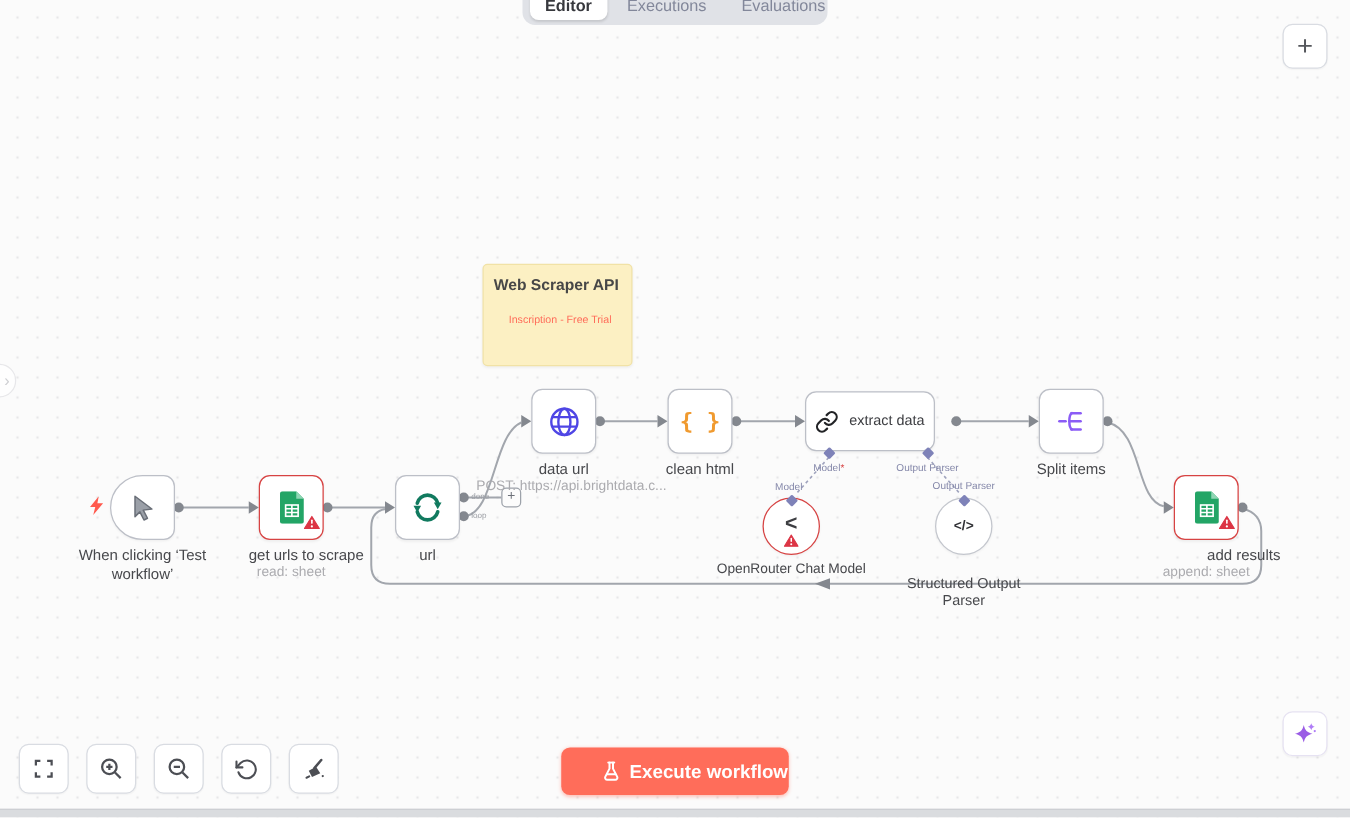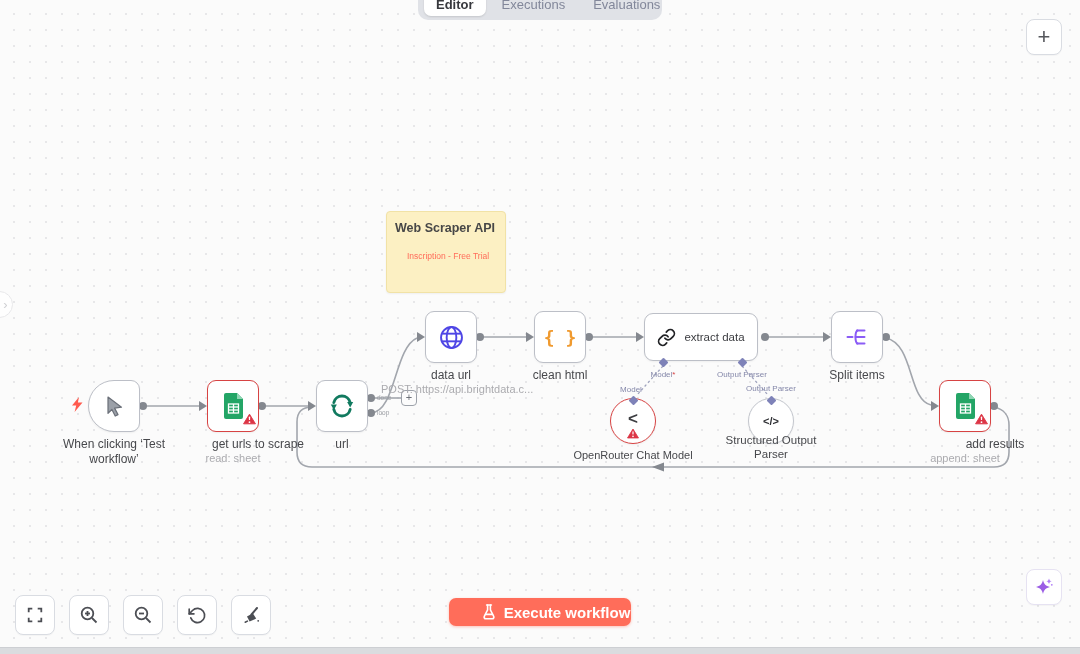--- a/index.html
+++ b/index.html
@@ -30,41 +30,41 @@
   #assistant-btn { left:1026px; top:569px; border-color:#e6e2f2; }
 
   
   #ctrl-fit  { left:15px;  top:595px; }
   #ctrl-zin  { left:69px;  top:595px; }
   #ctrl-zout { left:123px; top:595px; }
   #ctrl-undo { left:177px; top:595px; }
   #ctrl-tidy { left:231px; top:595px; }
 
   
-  #execute-btn { position:absolute; left:449px; top:598px; width:182px; height:28px;
+  #execute-btn { position:absolute; left:449px; top:598px; width:182px; height:38px;
     background:#ff6d5a; border:none; border-radius:7px; color:#fff; font-size:15px;
     font-weight:600; display:flex; align-items:center; justify-content:center; gap:8px;
     cursor:pointer; box-shadow:0 1px 3px rgba(255,109,90,.4);
     font-family:"Liberation Sans", sans-serif; z-index:30;padding-left:32px; }
 
   
   .sticky { position:absolute; left:386px; top:211px; width:120px; height:82px;
     background:#fcf0c3; border:1px solid #f1e2a6; border-radius:4px; padding:9px 8px;
     box-shadow:0 1px 2px rgba(0,0,0,.05); z-index:3; cursor:grab; }
   .sticky h3 { font-size:12.5px; color:#474747; font-weight:700; margin-bottom:10px; }
   .sticky a { font-size:8.5px; color:#ff6d5a; text-decoration:none; cursor:pointer;padding-left:12px; }
 
   
   .node { position:absolute; width:52px; height:52px; background:#fff;
     border:1.7px solid #bcbfc7; border-radius:9px; display:flex; align-items:center;
     justify-content:center; cursor:grab; z-index:10;
     box-shadow:0 1px 2px rgba(0,0,0,.05); }
   .node.err { border-color:#d74343; }
   .node.trigger { border-radius:26px 9px 9px 26px; }
-  .node.wide { width:114px; height:48px; gap:8px; }
+  .node.wide { width:104px; height:48px; gap:8px; }
   .circle-node { position:absolute; width:46px; height:46px; border-radius:50%;
     background:#fff; border:1.7px solid #c3c6cd; display:flex; align-items:center;
     justify-content:center; cursor:grab; z-index:10; box-shadow:0 1px 2px rgba(0,0,0,.05);}
   .circle-node.err { border-color:#d74343; }
 
   .node-label { position:absolute; text-align:center; font-size:12px; color:#47484c;
     z-index:11; line-height:1.25; }
   .node-sub { position:absolute; text-align:center; font-size:11px; color:#ababaf;
     z-index:11; white-space:nowrap; }
   .inner-label { font-size:11.5px; color:#3c3d41; font-weight:500; }
@@ -168,21 +168,21 @@
       </g>
     </svg>
     <span class="warn-badge">
       <svg width="13" height="12" viewBox="0 0 14 12">
           <path d="M7 0.8 L13.4 11.2 H0.6 Z" fill="#dc3545" stroke="#dc3545" stroke-width="1" stroke-linejoin="round"></path>
           <rect x="6.3" y="3.4" width="1.4" height="3.8" rx="0.7" fill="#fff"></rect>
           <circle cx="7" cy="9.4" r="0.95" fill="#fff"></circle>
         </svg>
     </span>
   </div>
-  <div class="node-label" style="left:176px; top:437px; width:140px;padding-left:24px;">get urls to scrape</div>
+  <div class="node-label" style="left:163px; top:437px; width:140px;padding-left:24px;">get urls to scrape</div>
   <div class="node-sub" style="left:163px; top:452px; width:140px;">read: sheet</div>
 
   <div class="node" style="left:316px; top:380px;">
     <svg width="28" height="28" viewBox="0 0 24 24">
       <g stroke="#117a5f" stroke-width="2.5" fill="none" stroke-linecap="round">
         <path d="M5 9 A7.2 7.2 0 0 1 19 9"></path>
         <path d="M19 15 A7.2 7.2 0 0 1 5 15"></path>
       </g>
       <polygon points="16.4,8.6 21.6,8.6 19,13.2" fill="#117a5f"></polygon>
       <polygon points="2.4,15.4 7.6,15.4 5,10.8" fill="#117a5f" transform="rotate(180 5 13.1)"></polygon>
@@ -274,21 +274,21 @@
         </svg>
     </span>
   </div>
   <div class="node-label" style="left:573px; top:449px; width:120px; font-size:11px;">OpenRouter Chat Model</div>
 
   <div class="port-label" style="left:731px; top:384px; width:80px;">Output Parser</div>
   <div class="diamond" style="left:767.5px; top:396.5px;"></div>
   <div class="circle-node" style="left:748px; top:398px;">
     <span class="icon-glyph" style="color:#2f3034; font-size:11px;">&lt;/&gt;</span>
   </div>
-  <div class="node-label" style="left:711px; top:433px; width:120px; font-size:11.5px;">Structured Output Parser</div>
+  <div class="node-label" style="left:711px; top:460px; width:120px; font-size:11.5px;">Structured Output Parser</div>
 
 </div>
 
 <div class="tabbar">
   <div class="tab active">Editor</div>
   <div class="tab">Executions</div>
   <div class="tab">Evaluations</div>
 </div>
 
 <div class="sq-btn" id="add-node-btn">+</div>

